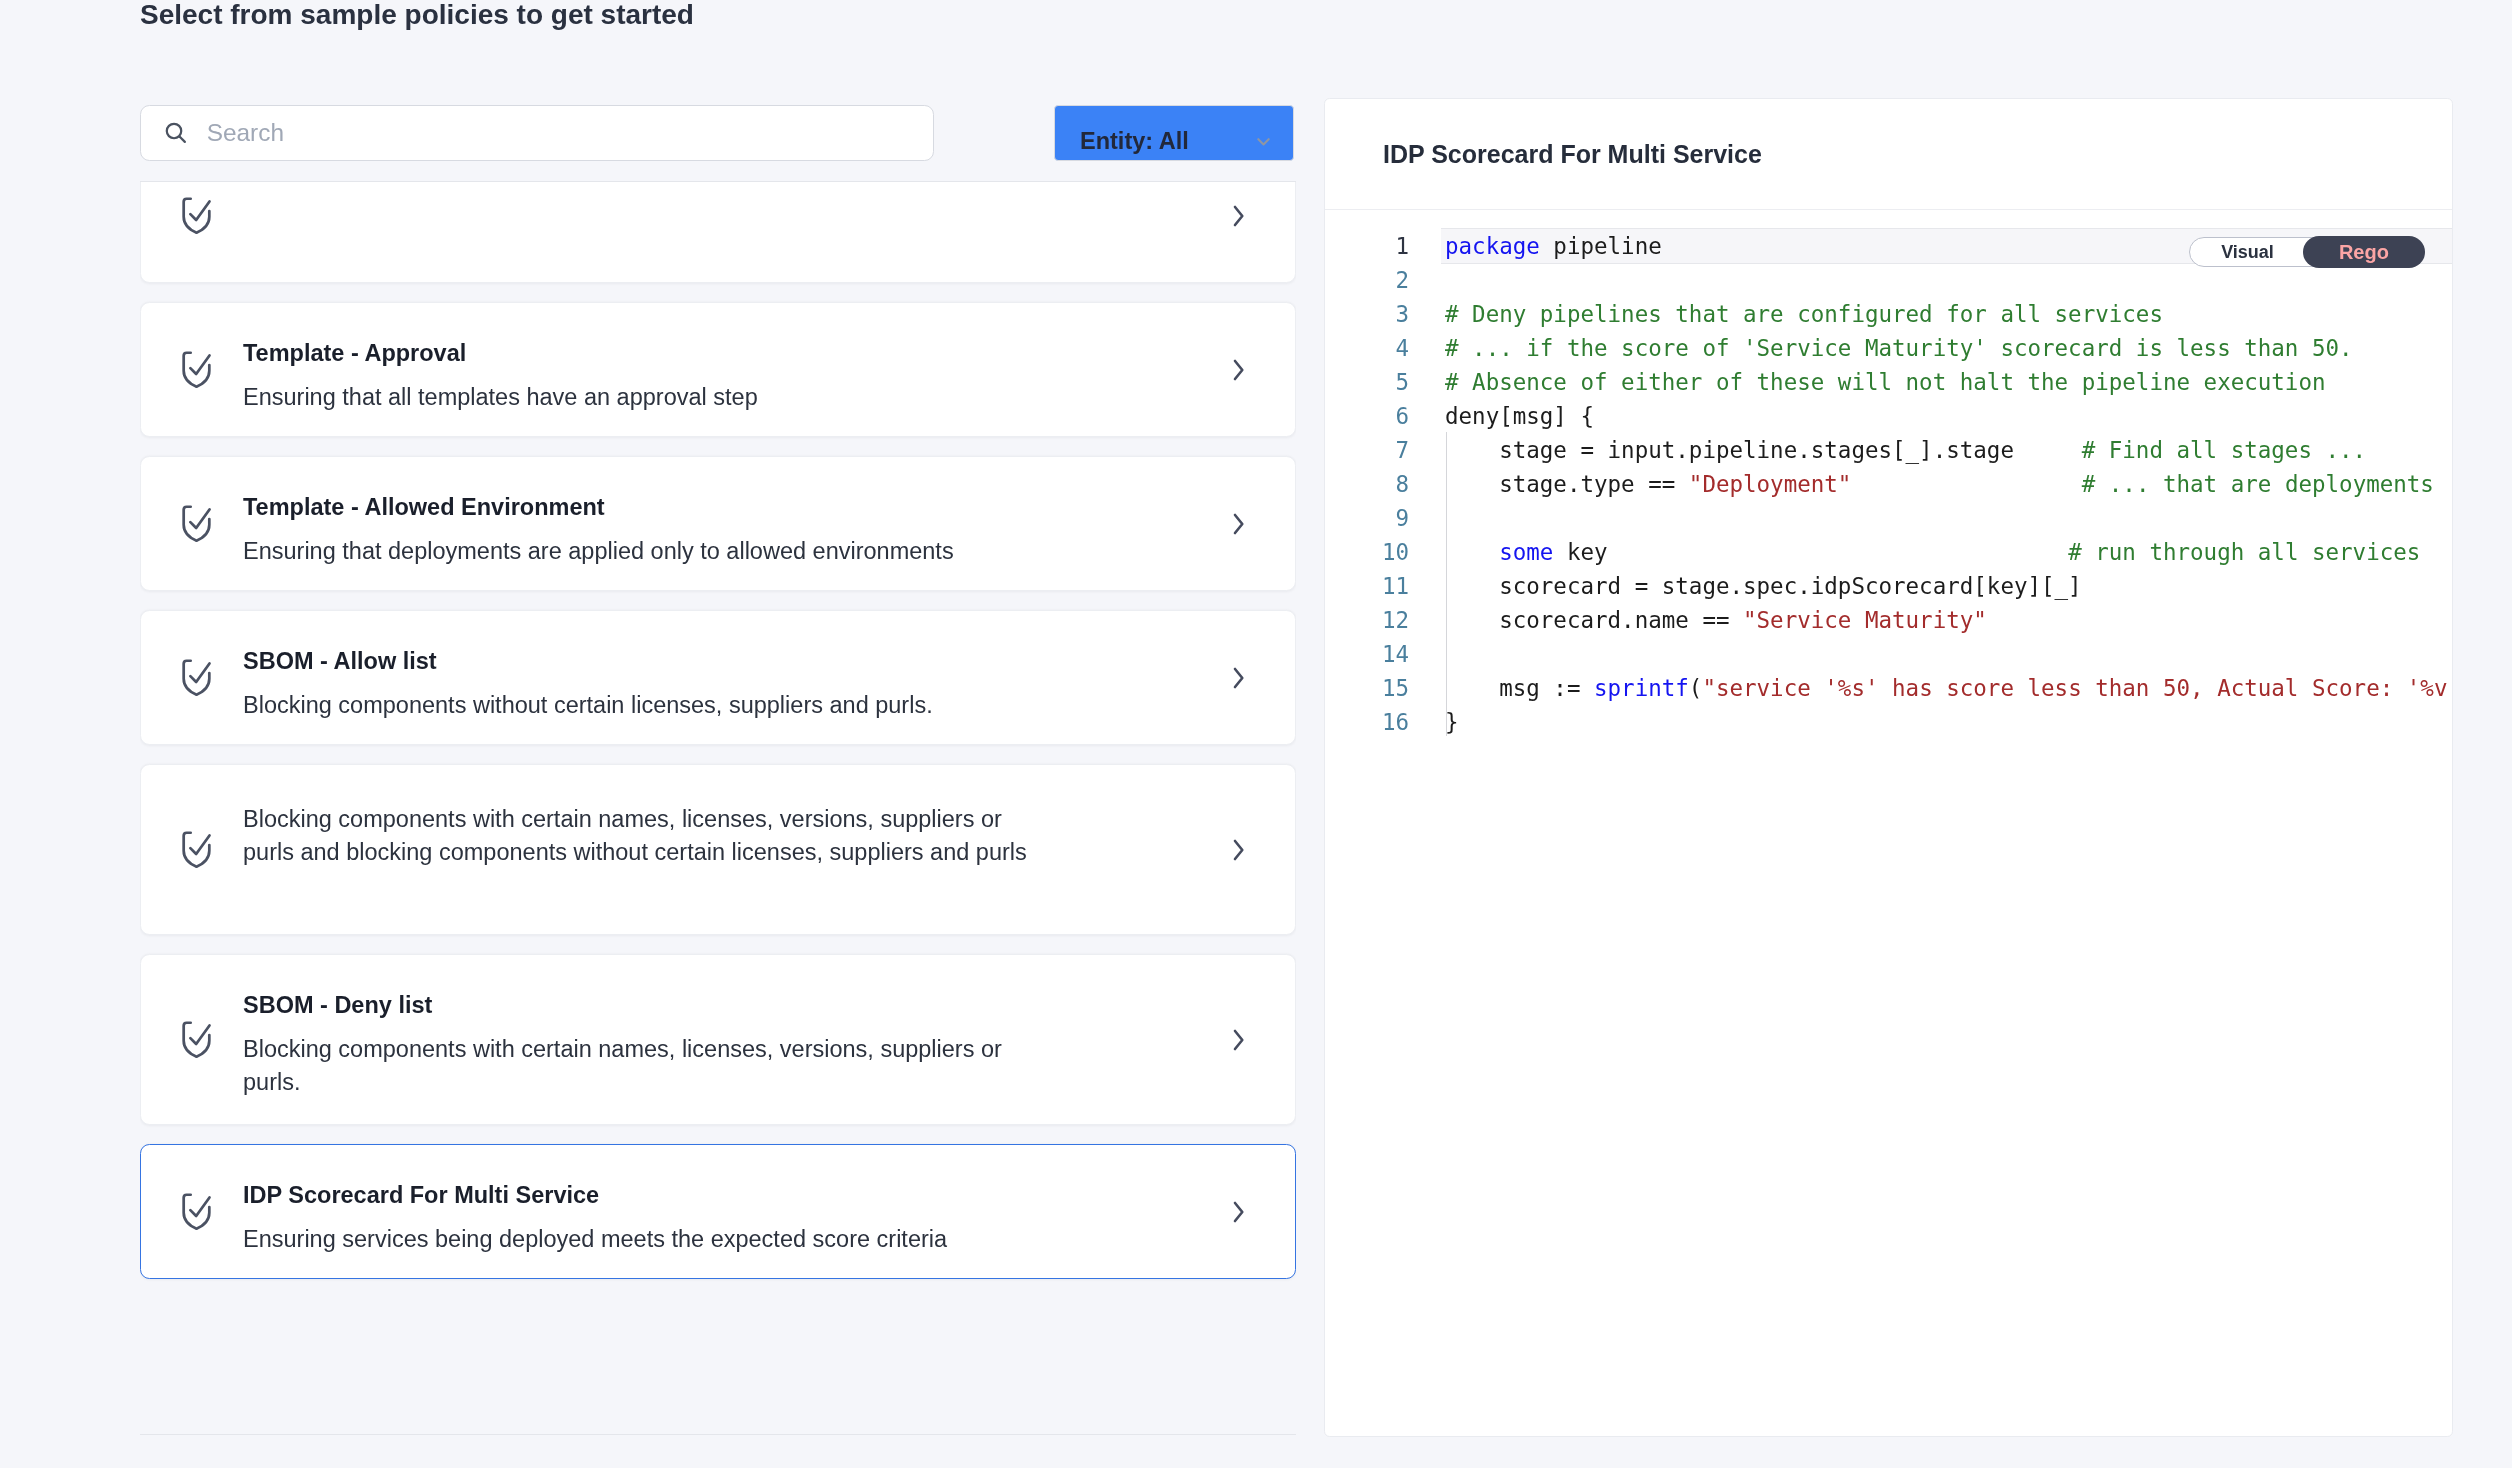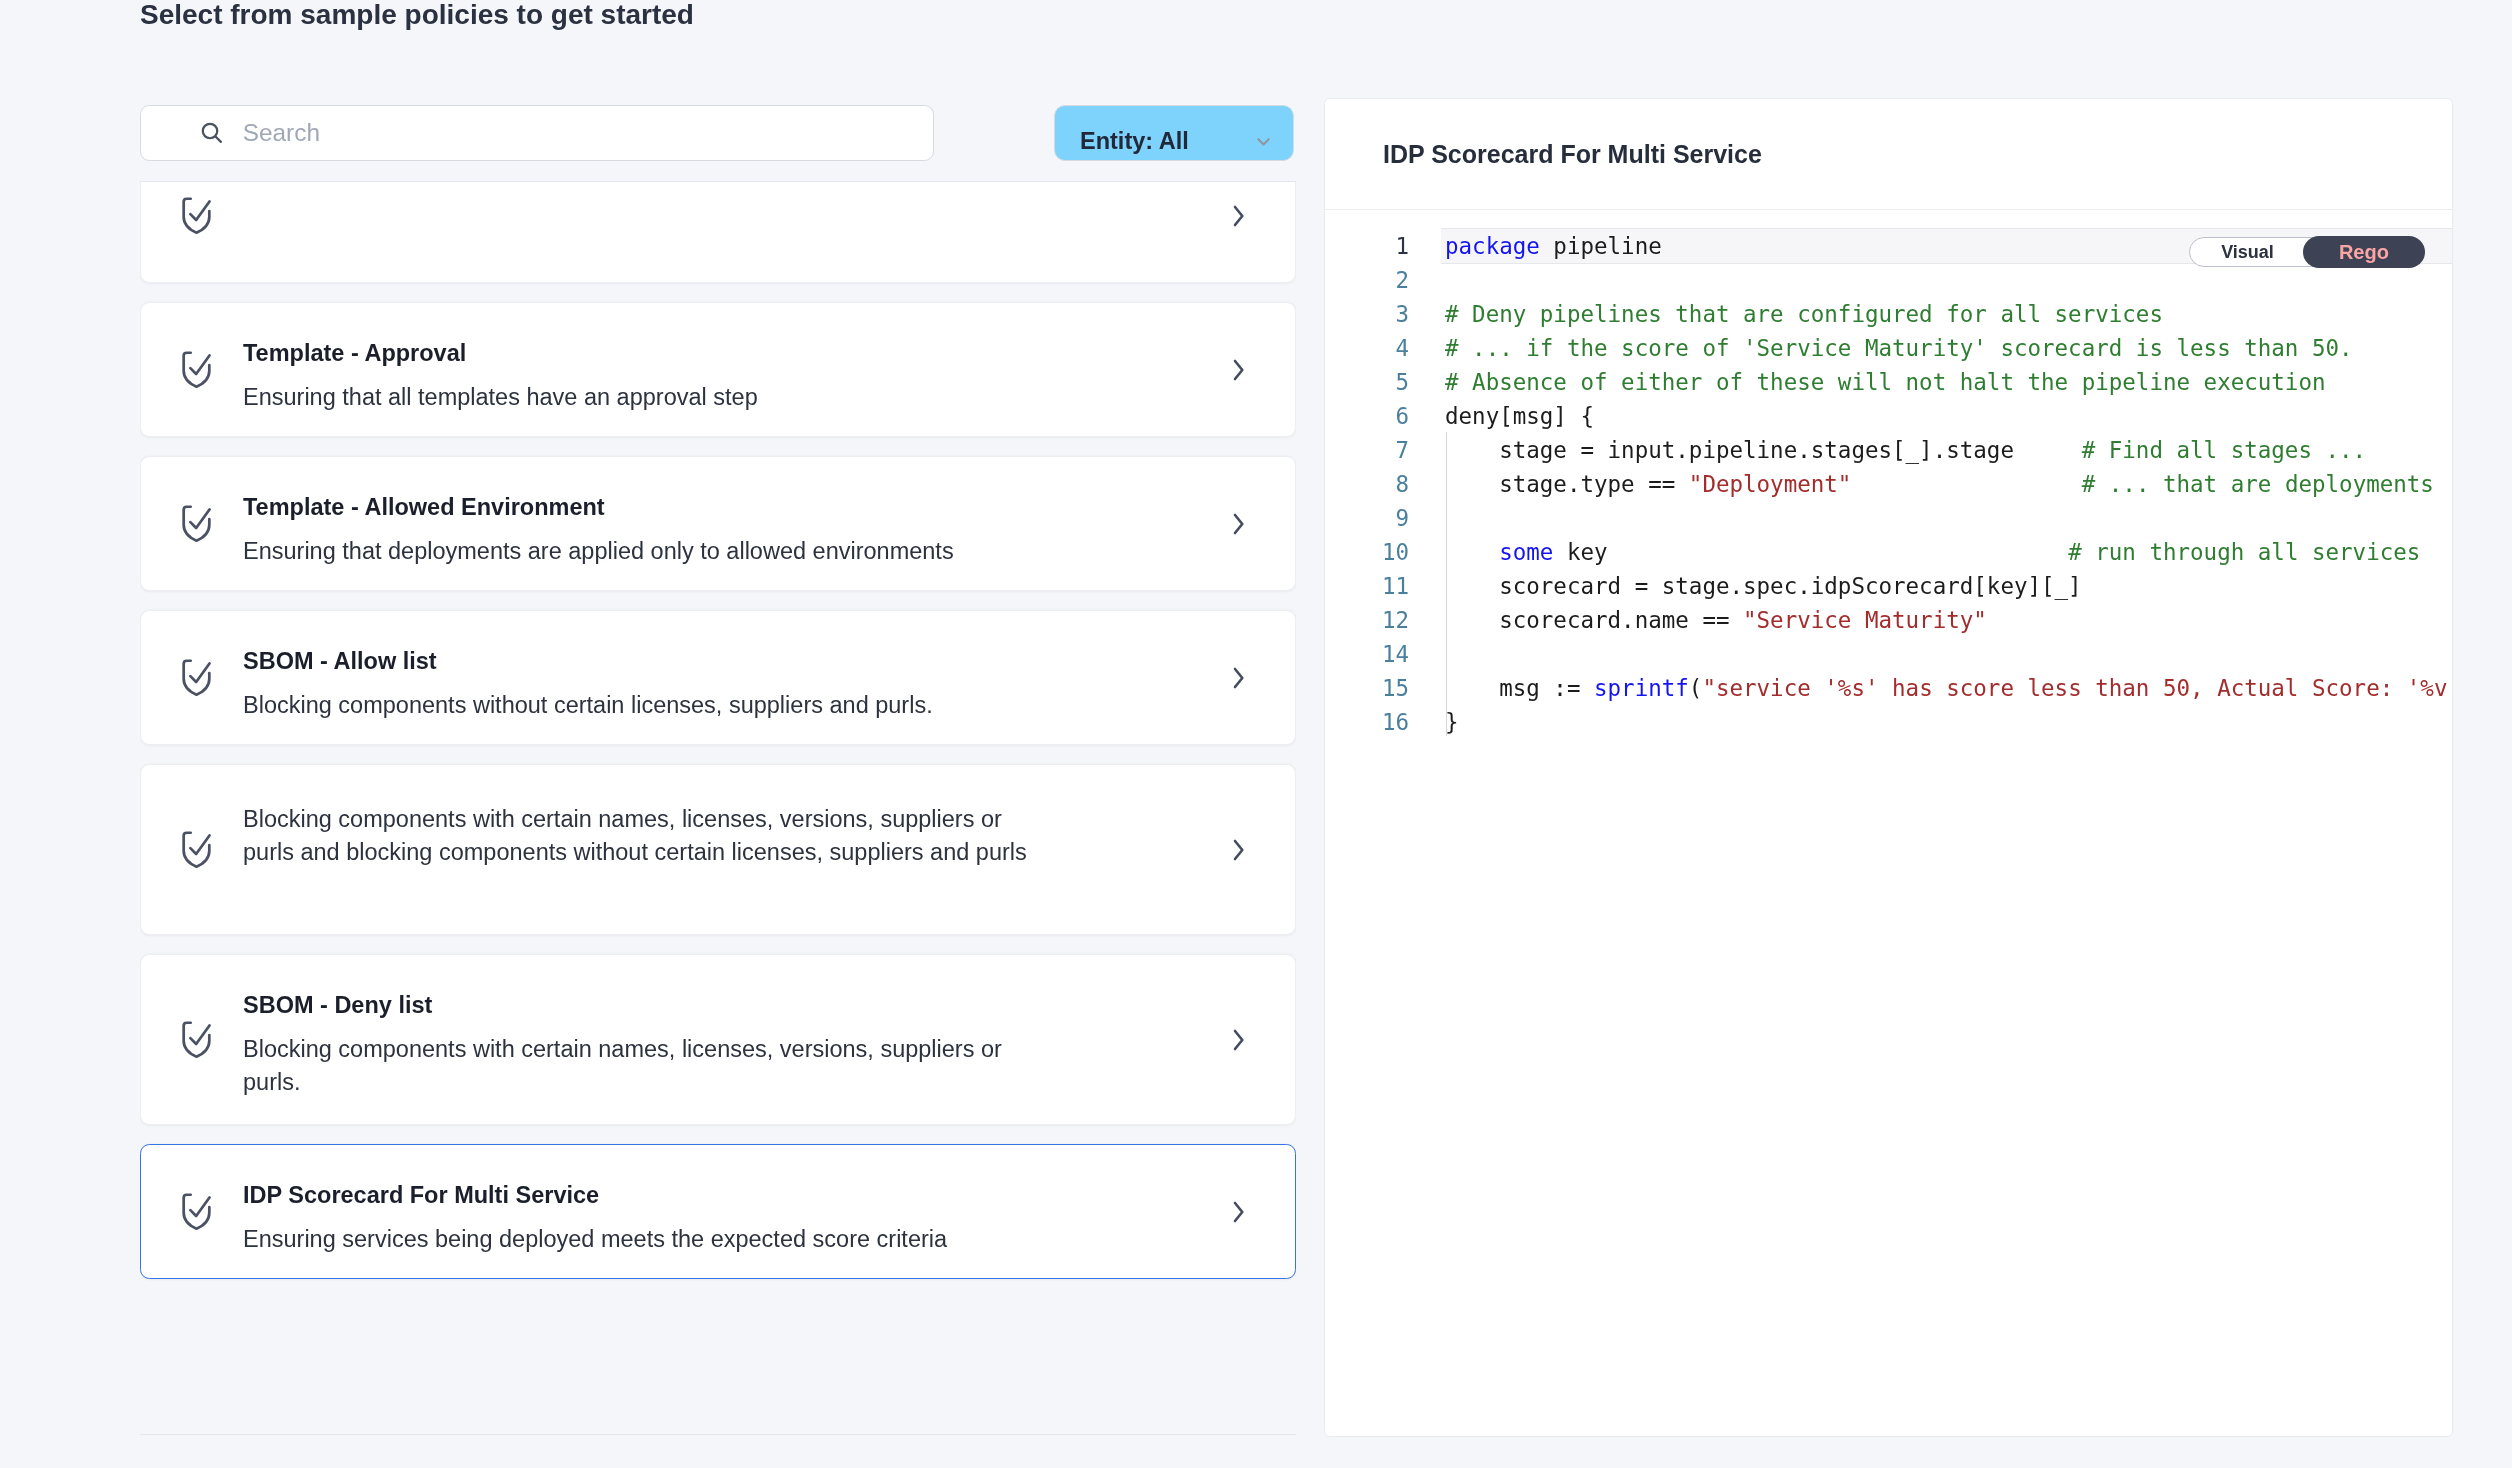--- a/index.html
+++ b/index.html
@@ -15,33 +15,33 @@
   .page-title {
     position:absolute; left:140px; top:-3.8px;
     font-size:28px; font-weight:700; color:#2a3140; line-height:38px;
     margin:0;
   }
 
   
   .searchbox {
     position:absolute; left:140px; top:105px; width:794px; height:56px;
     background:#fff; border:0.9px solid #d7dae1; border-radius:9.4px;
-    display:flex; align-items:center;padding-left:36px;
+    display:flex; align-items:center;
   }
   .searchbox svg { margin-left:20.7px; flex:none; }
   .searchbox input {
     border:none; outline:none; background:transparent;
     font-family:"Liberation Sans", sans-serif;
     font-size:24.4px; color:#333a45; margin-left:17px; flex:1; padding:0;
   }
   .searchbox input::placeholder { color:#a0a8b6; }
 
   .entity-filter {
     position:absolute; left:1054px; top:105px; width:240px; height:56px;
-    background:#7dd3fc; border:0.9px solid #d7dae1; border-radius:11px;
+    background:#3b82f6; border:0.9px solid #d7dae1; border-radius:4px;
     display:flex; align-items:center; justify-content:space-between;
     padding:16px 17px 0 25px; cursor:pointer;
   }
   .entity-label { font-size:23.5px; font-weight:600; color:#22283a; }
 
   
   .policy-list {
     position:absolute; left:140px; top:181px; width:1156px; height:1254px;
     overflow:hidden;
     border-top:0.9px solid #e4e6eb; border-bottom:0.9px solid #e4e6eb;

